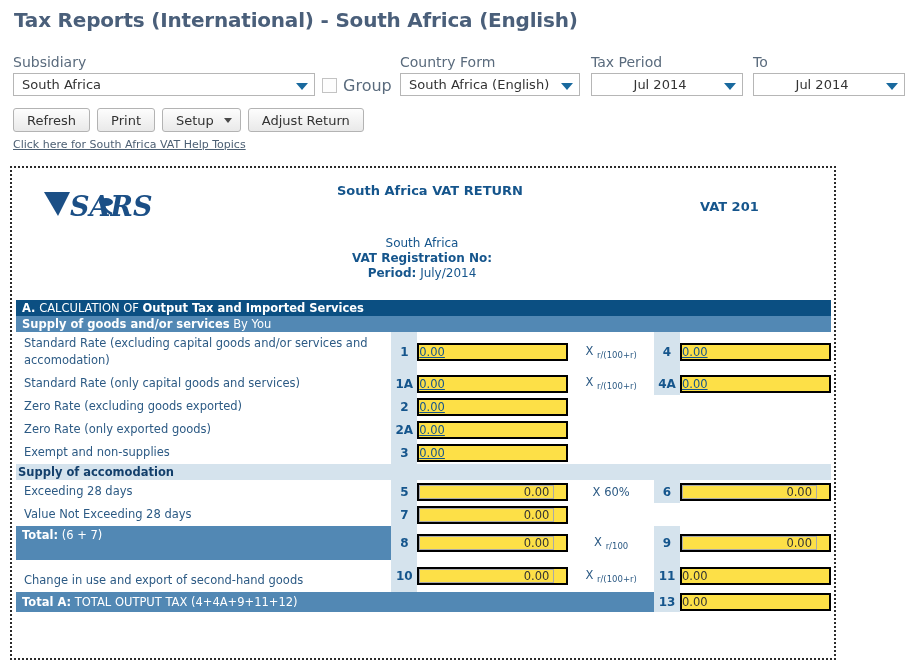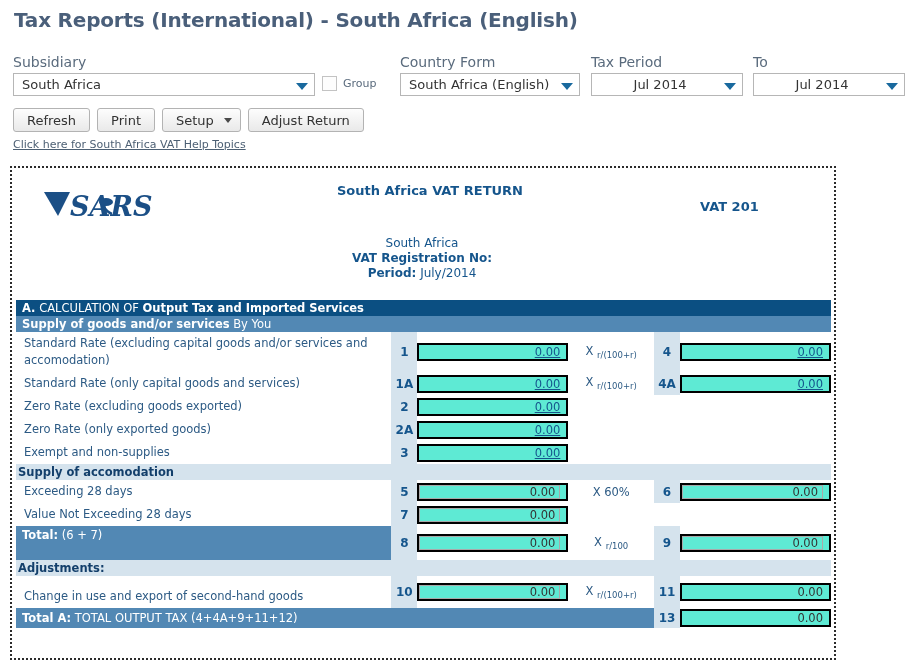--- a/index.html
+++ b/index.html
@@ -62,21 +62,21 @@
   .group-wrap {
     position: absolute;
     left: 322px; top: 22px;
     display: flex; align-items: center; gap: 6px;
   }
   .checkbox {
     width: 15px; height: 15px;
     border: 1px solid #c3c3c3;
     background: #fdfdfd;
   }
-  .group-label { font-size: 11px; color: #5a6b7d; }
+  .group-label { font-size: 16px; color: #5a6b7d; }
 
   
   .btn-row {
     position: absolute;
     left: 13px; top: 54px;
     display: flex; gap: 7px;
   }
   .btn {
     height: 24px;
     min-width: 50px;
@@ -204,23 +204,23 @@
     text-align: center;
     padding: 2px 0 !important;
   }
   .numcell.plain { background: transparent; }
 
   .valcell { padding: 1px 0 !important; }
 
   .vinput {
     height: 18px;
     border: 2px solid #000000;
-    background: #5eead4;
-    display: flex; align-items: center; justify-content: flex-end;
-    padding-right: 6px;
+    background: #fde047;
+    display: flex; align-items: center; 
+    padding-right: 12px;
     font-size: 11.5px;
     color: #2c5a84;
   }
   .vinput.inner { border: 2px solid #000000; }
   .vinput.inner > span.box {
     display: block; width: 100%;
     border: 1px solid #a9a9a9;
     height: 100%;
     display: flex; align-items: center; justify-content: flex-end;
     padding-right: 4px;
@@ -459,23 +459,20 @@
       </td>
       <td class="mult"><span>X</span> <sub>r/100</sub></td>
       <td class="numcell">9</td>
       <td class="valcell">
         <div class="vinput inner">
                 <span class="box">0.00</span>
               </div>
       </td>
     </tr>
 
-    <tr class="hdr-light">
-      <td colspan="6">Adjustments:</td>
-    </tr>
 
     <tr>
       <td class="lbl" style="padding-top:12px !important;">Change in use and export of second-hand goods</td>
       <td class="numcell">10</td>
       <td class="valcell">
         <div class="vinput inner">
                 <span class="box">0.00</span>
               </div>
       </td>
       <td class="mult"><span>X</span> <sub>r/(100+r)</sub></td>

